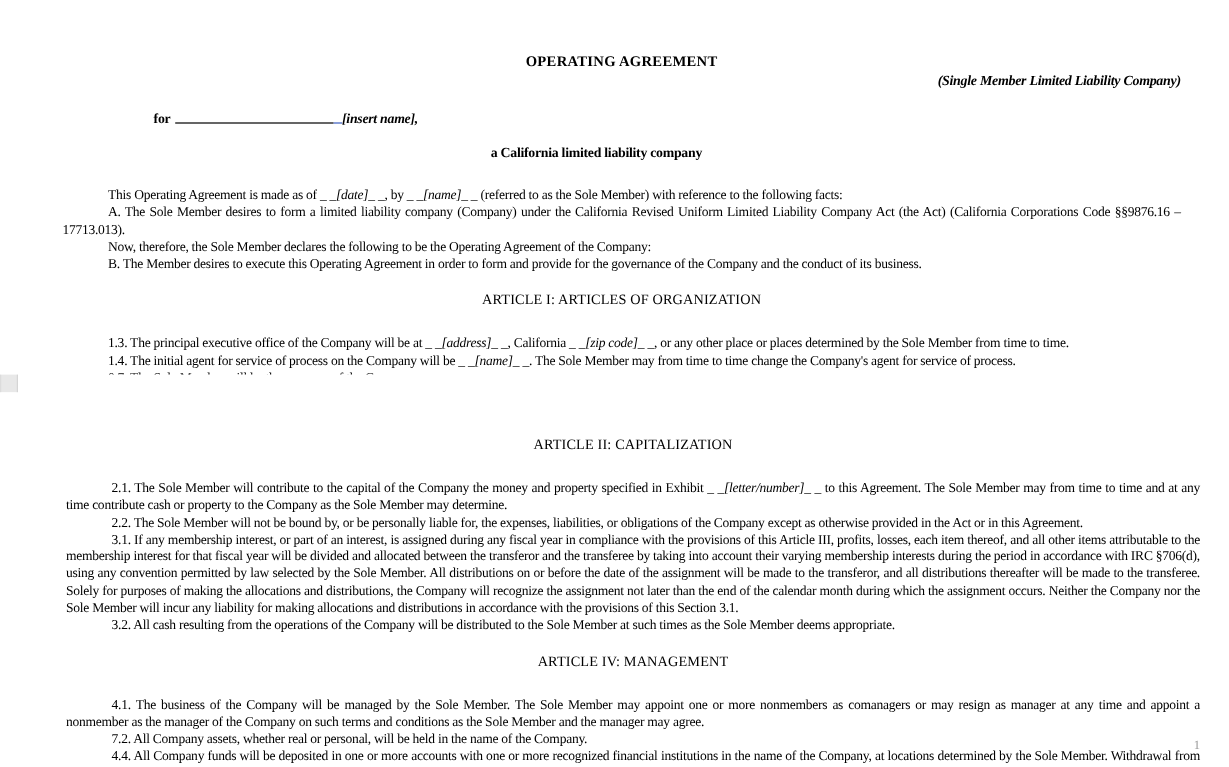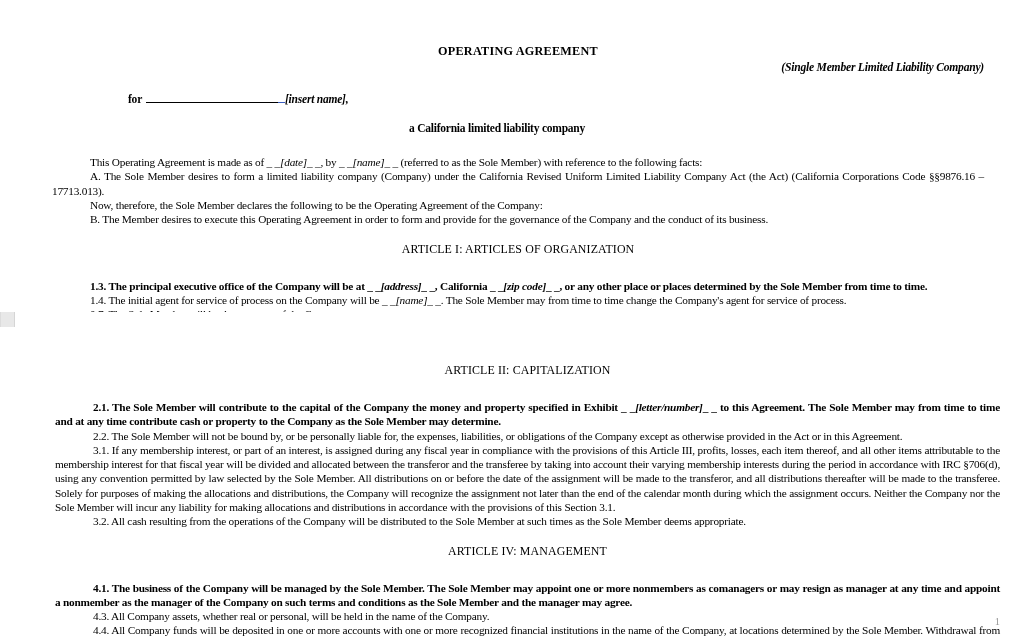--- a/index.html
+++ b/index.html
@@ -116,21 +116,21 @@
   }
   .article-heading.first-right { margin-top: 0; }
 
   
   p.para {
     margin: 0 0 0 0;
     padding: 0;
     text-indent: 38px;
   }
   p.para + p.para { }
-  .article-heading + p.para { margin-top: 22px; font-weight: bold; }
+  .article-heading + p.para { margin-top: 22px; }
 
   .ital { font-style: italic; }
 
   .page-number {
     position: absolute;
     right: 24px;
     bottom: 12px;
     font-size: 10.5px;
     color: #9a9a9a;
     font-family: "Liberation Serif", serif;
@@ -180,20 +180,20 @@
       <p class="para">2.1. The Sole Member will contribute to the capital of the Company the money and property specified in Exhibit _ _<span class="ital">[letter/number]</span>_ _ to this Agreement. The Sole Member may from time to time and at any time contribute cash or property to the Company as the Sole Member may determine.</p>
       <p class="para">2.2. The Sole Member will not be bound by, or be personally liable for, the expenses, liabilities, or obligations of the Company except as otherwise provided in the Act or in this Agreement.</p>
 
 
       <p class="para">3.1. If any membership interest, or part of an interest, is assigned during any fiscal year in compliance with the provisions of this Article III, profits, losses, each item thereof, and all other items attributable to the membership interest for that fiscal year will be divided and allocated between the transferor and the transferee by taking into account their varying membership interests during the period in accordance with IRC §706(d), using any convention permitted by law selected by the Sole Member. All distributions on or before the date of the assignment will be made to the transferor, and all distributions thereafter will be made to the transferee. Solely for purposes of making the allocations and distributions, the Company will recognize the assignment not later than the end of the calendar month during which the assignment occurs. Neither the Company nor the Sole Member will incur any liability for making allocations and distributions in accordance with the provisions of this Section 3.1.</p>
       <p class="para">3.2. All cash resulting from the operations of the Company will be distributed to the Sole Member at such times as the Sole Member deems appropriate.</p>
 
       <h3 class="article-heading">ARTICLE IV: MANAGEMENT</h3>
 
       <p class="para">4.1. The business of the Company will be managed by the Sole Member. The Sole Member may appoint one or more nonmembers as comanagers or may resign as manager at any time and appoint a nonmember as the manager of the Company on such terms and conditions as the Sole Member and the manager may agree.</p>
-      <p class="para">4.3. All Company assets, whether real or personal, will be held in the name of the Company.</p>
+      <p class="para">7.2. All Company assets, whether real or personal, will be held in the name of the Company.</p>
       <p class="para">4.4. All Company funds will be deposited in one or more accounts with one or more recognized financial institutions in the name of the Company, at locations determined by the Sole Member. Withdrawal from those accounts will require the signature of the person or persons designated by the Sole Member.</p>
     </div>
 
     <div class="page-number">1</div>
   </section>
 
 </div>
 
 </body></html>

